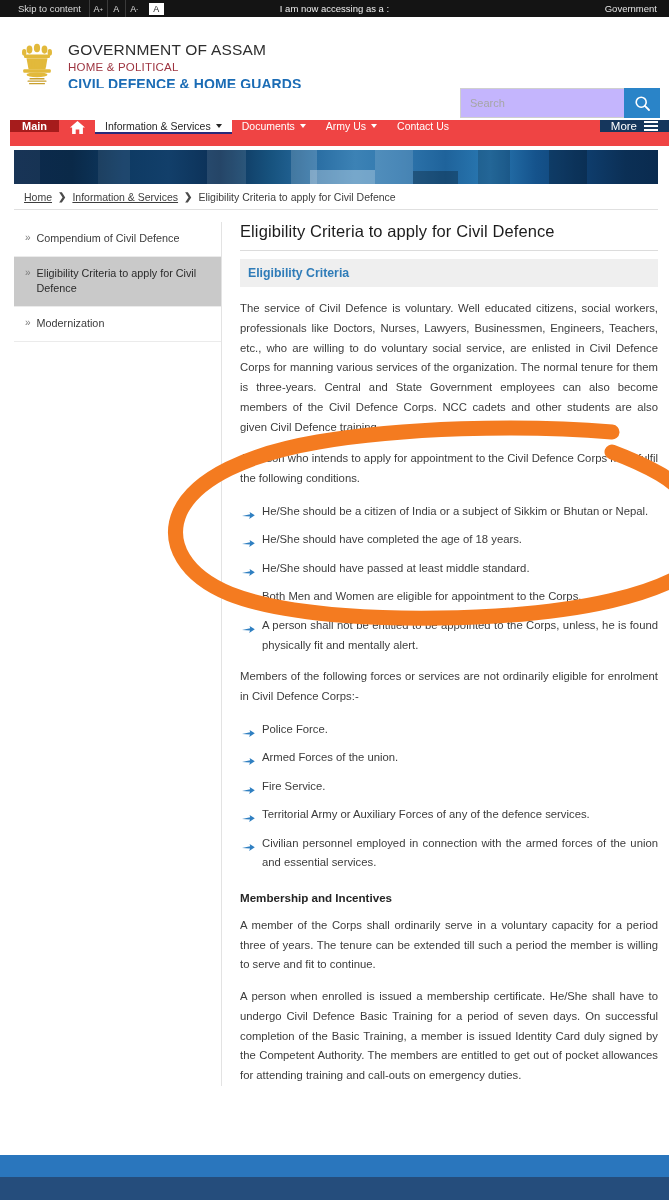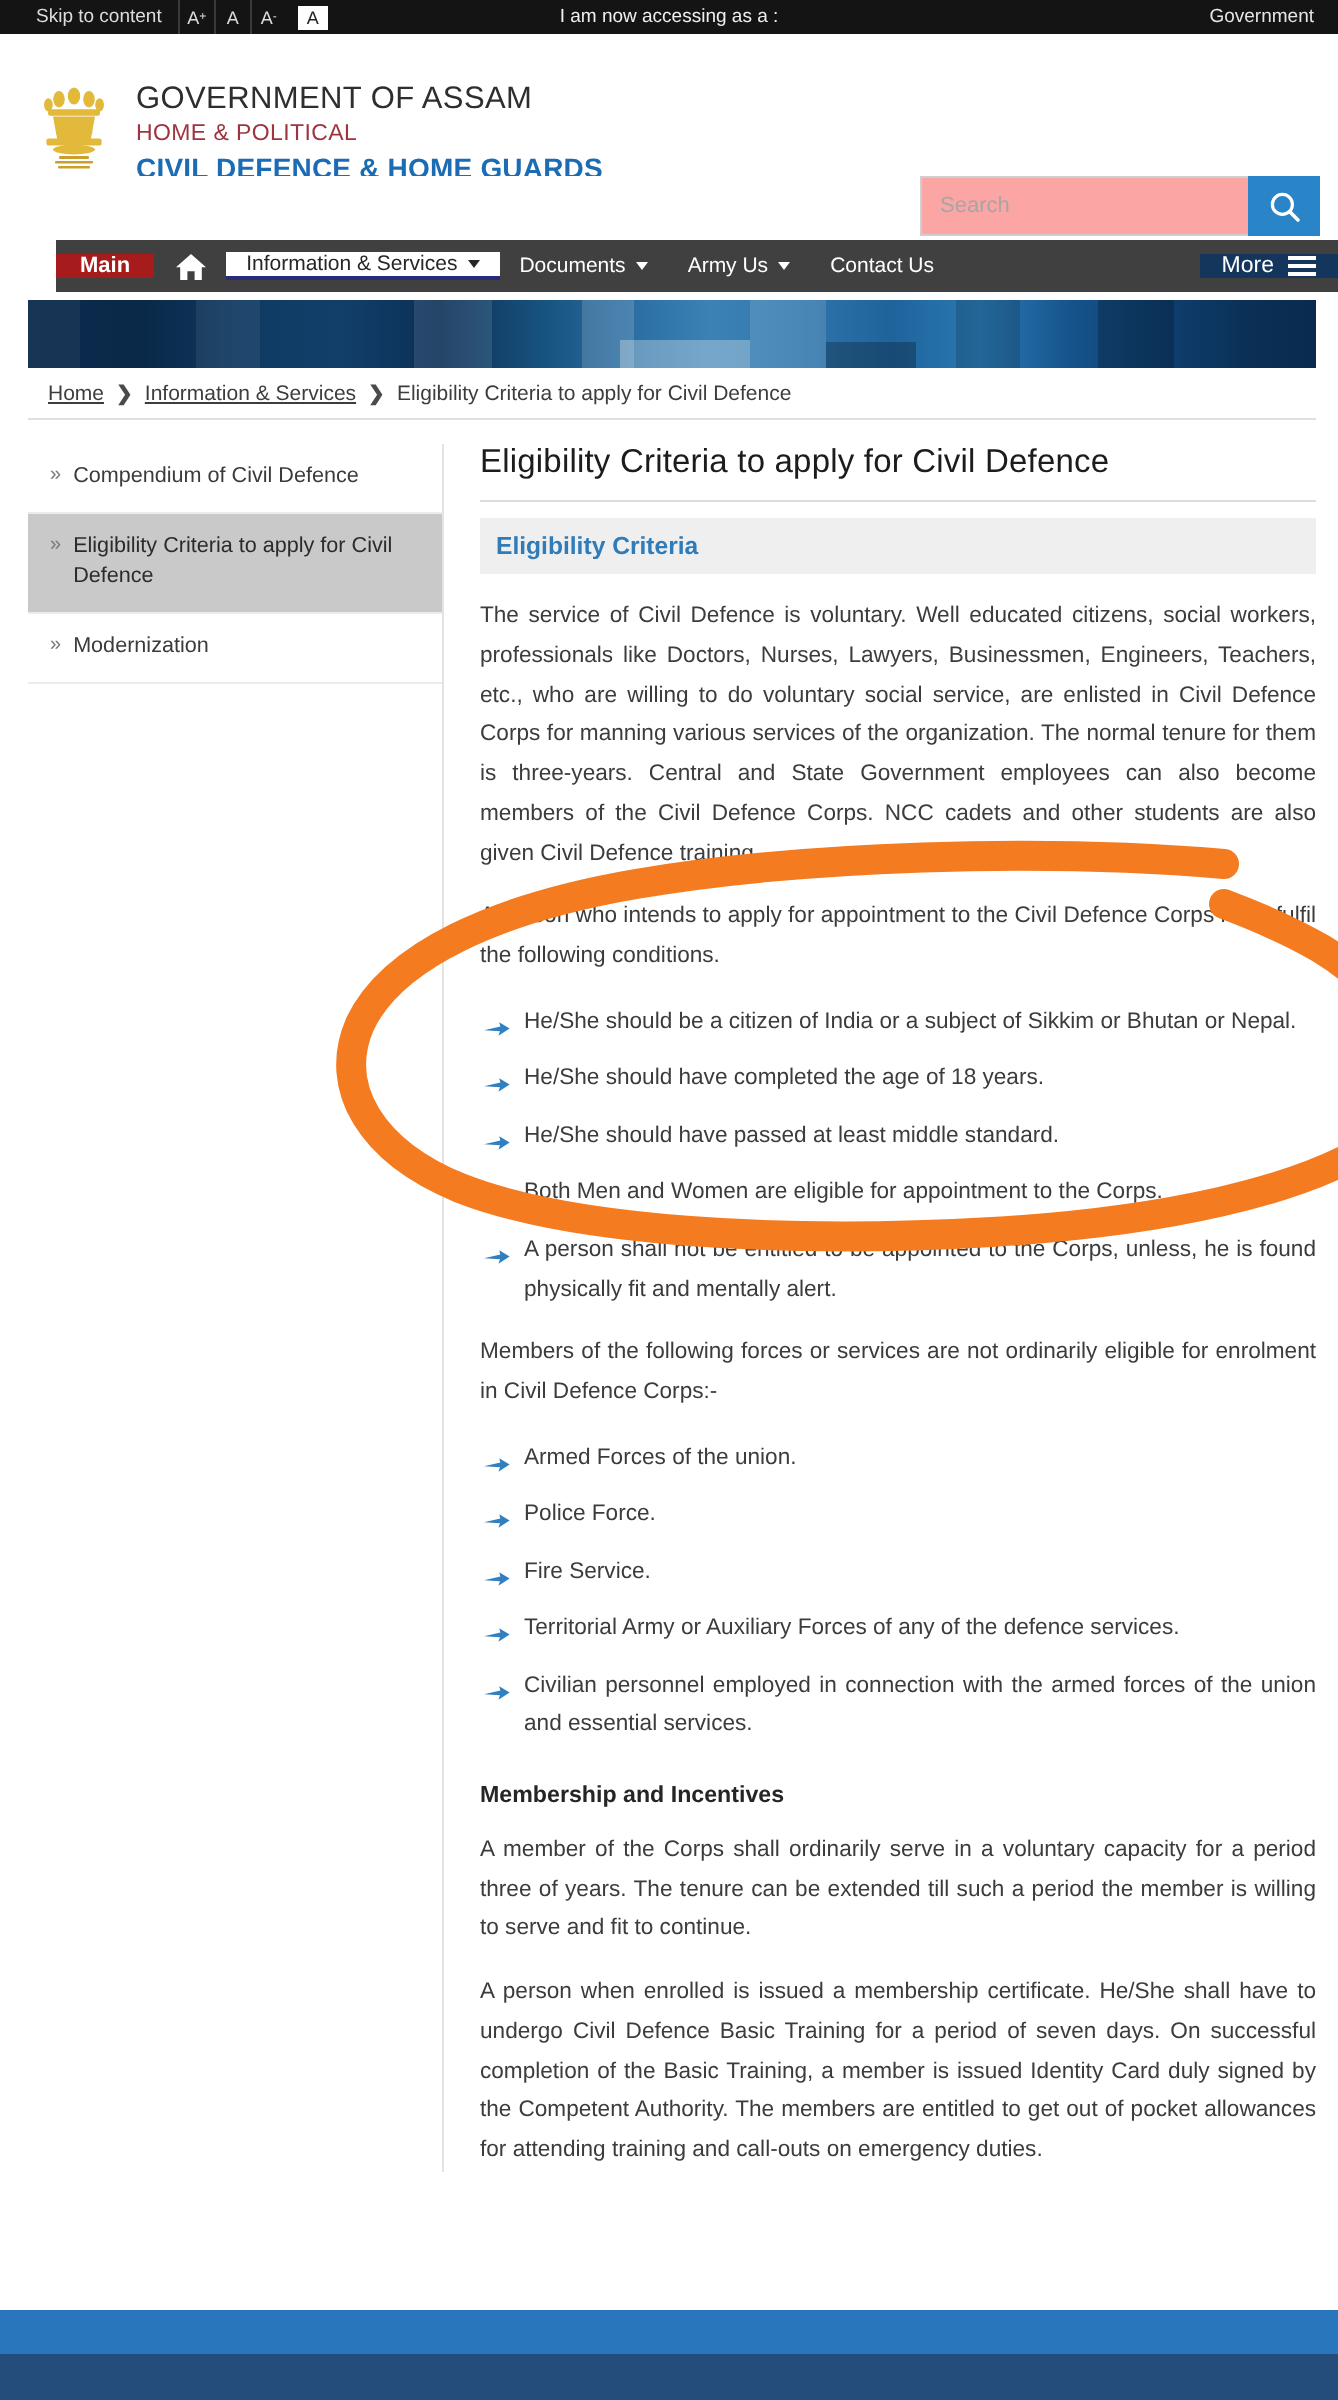--- a/index.html
+++ b/index.html
@@ -70,32 +70,32 @@
   
   .searchrow { height: 32px; position: relative; background: #fff; }
   .searchbox {
     position: absolute; right: 9px; top: 0;
     display: flex; height: 30px; width: 200px;
   }
   .search-input {
     flex: 1; border: 1px solid #cfcfcf; border-right: none;
     padding: 0 9px; font-size: 11px; color: #555;
     font-family: "Liberation Sans", sans-serif; outline: none;
-    background: #fca5a5;
+    background: #c4b5fd;
   }
   .search-input::placeholder { color: #a6a6a6; }
   .search-btn {
     width: 36px; background: #2a84c8; border: none; cursor: pointer;
     display: flex; align-items: center; justify-content: center;
   }
 
   
   .mainnav {
-    height: 26px; background: #404040; display: flex; align-items: center;
-    position: relative; margin-left: 28px; margin-right: 0;
+    height: 26px; background: #ef4444; display: flex; align-items: flex-start;
+    position: relative; margin-left: 10px; margin-right: 0;
   }
   .nav-main {
     background: #a61c1c; color: #fff; font-size: 11px;
     display: flex; align-items: center; padding: 0 12px; font-weight: bold;
   }
   .nav-home {
     width: 36px; display: flex; align-items: center; justify-content: center;
   }
   .nav-item {
     display: flex; align-items: center; padding: 0 10px;
@@ -389,29 +389,29 @@
 
     <p class="para">Members of the following forces or services are not ordinarily eligible for enrolment in Civil Defence Corps:-</p>
 
     <ul class="blist">
       <li>
         <span class="barrow">
           <svg width="13" height="9" viewBox="0 0 13 9">
               <path d="M0 5.1 L8.2 3.3 L7.6 1.1 L12.8 4.2 L7.2 7.9 L8 5.6 Z" fill="#2f7fc1"></path>
             </svg>
         </span>
+        <span>Police Force.</span>
+      </li>
+      <li>
+        <span class="barrow">
+          <svg width="13" height="9" viewBox="0 0 13 9">
+              <path d="M0 5.1 L8.2 3.3 L7.6 1.1 L12.8 4.2 L7.2 7.9 L8 5.6 Z" fill="#2f7fc1"></path>
+            </svg>
+        </span>
         <span>Armed Forces of the union.</span>
-      </li>
-      <li>
-        <span class="barrow">
-          <svg width="13" height="9" viewBox="0 0 13 9">
-              <path d="M0 5.1 L8.2 3.3 L7.6 1.1 L12.8 4.2 L7.2 7.9 L8 5.6 Z" fill="#2f7fc1"></path>
-            </svg>
-        </span>
-        <span>Police Force.</span>
       </li>
       <li>
         <span class="barrow">
           <svg width="13" height="9" viewBox="0 0 13 9">
               <path d="M0 5.1 L8.2 3.3 L7.6 1.1 L12.8 4.2 L7.2 7.9 L8 5.6 Z" fill="#2f7fc1"></path>
             </svg>
         </span>
         <span>Fire Service.</span>
       </li>
       <li>

